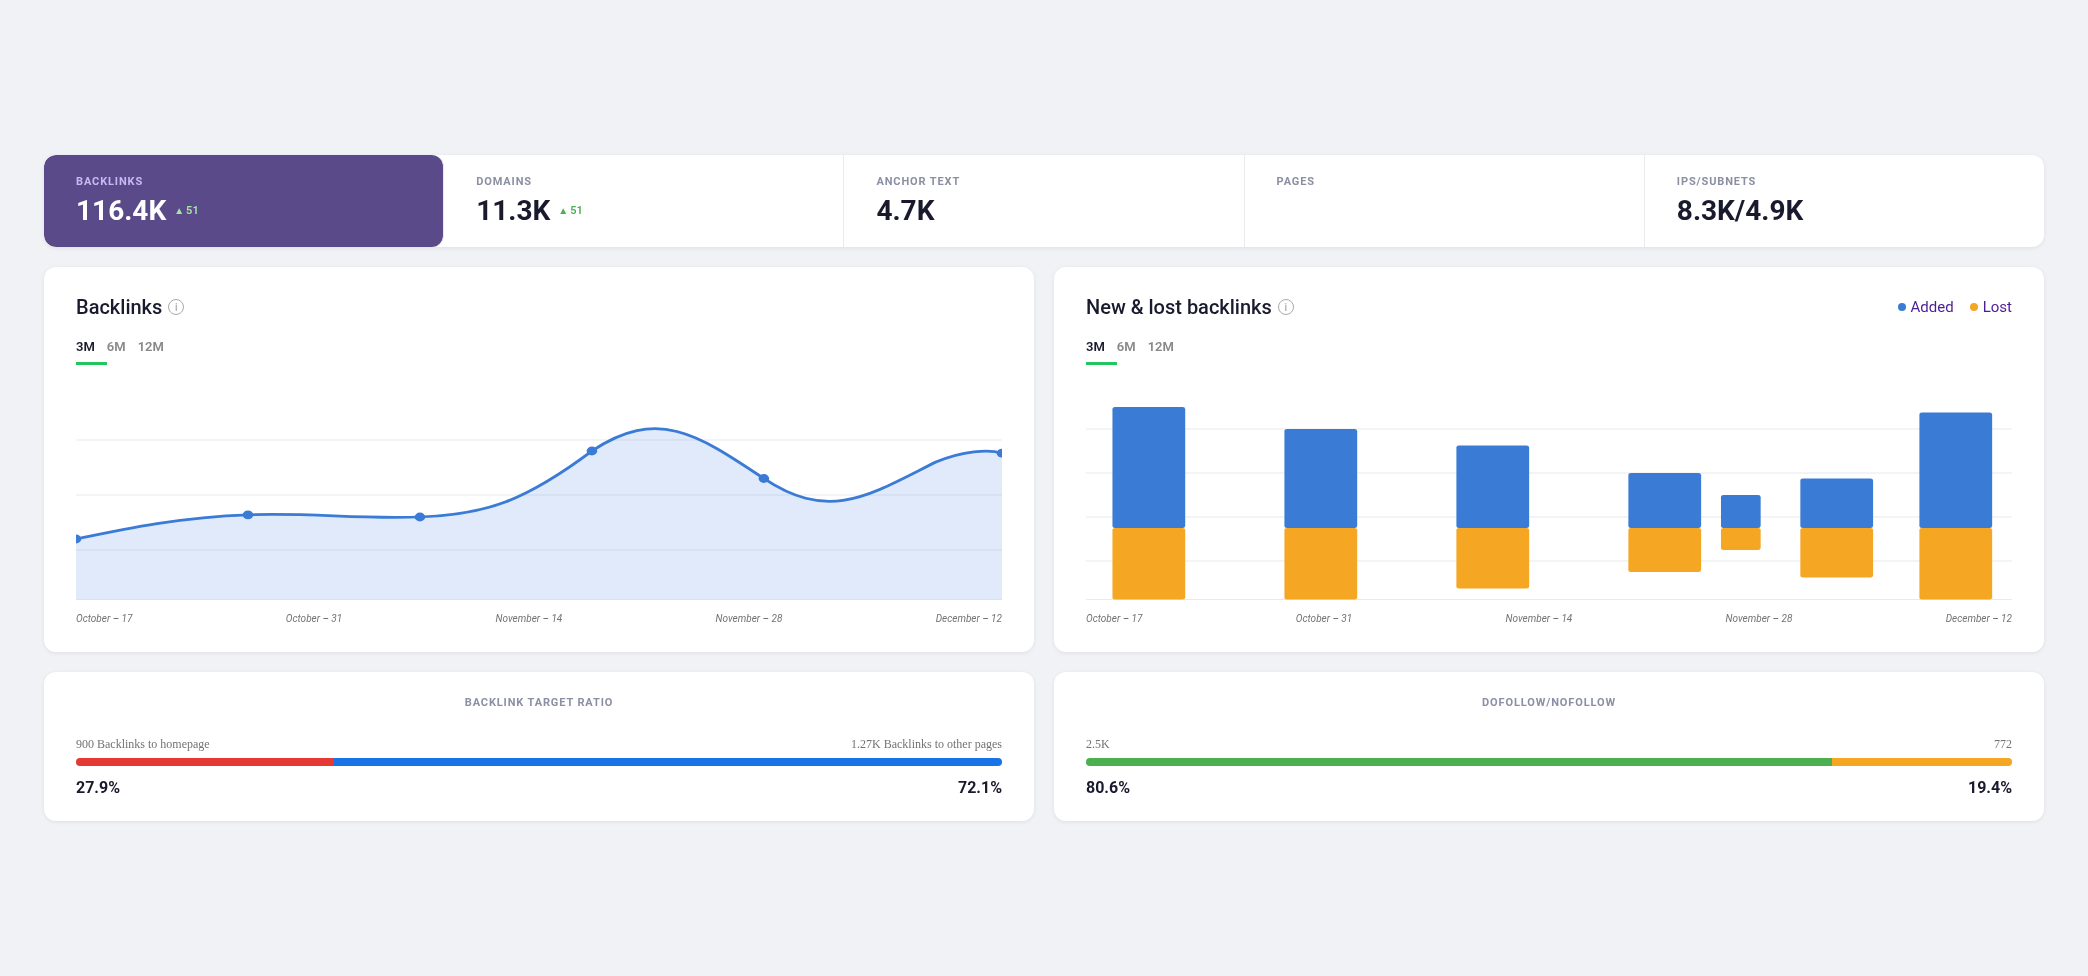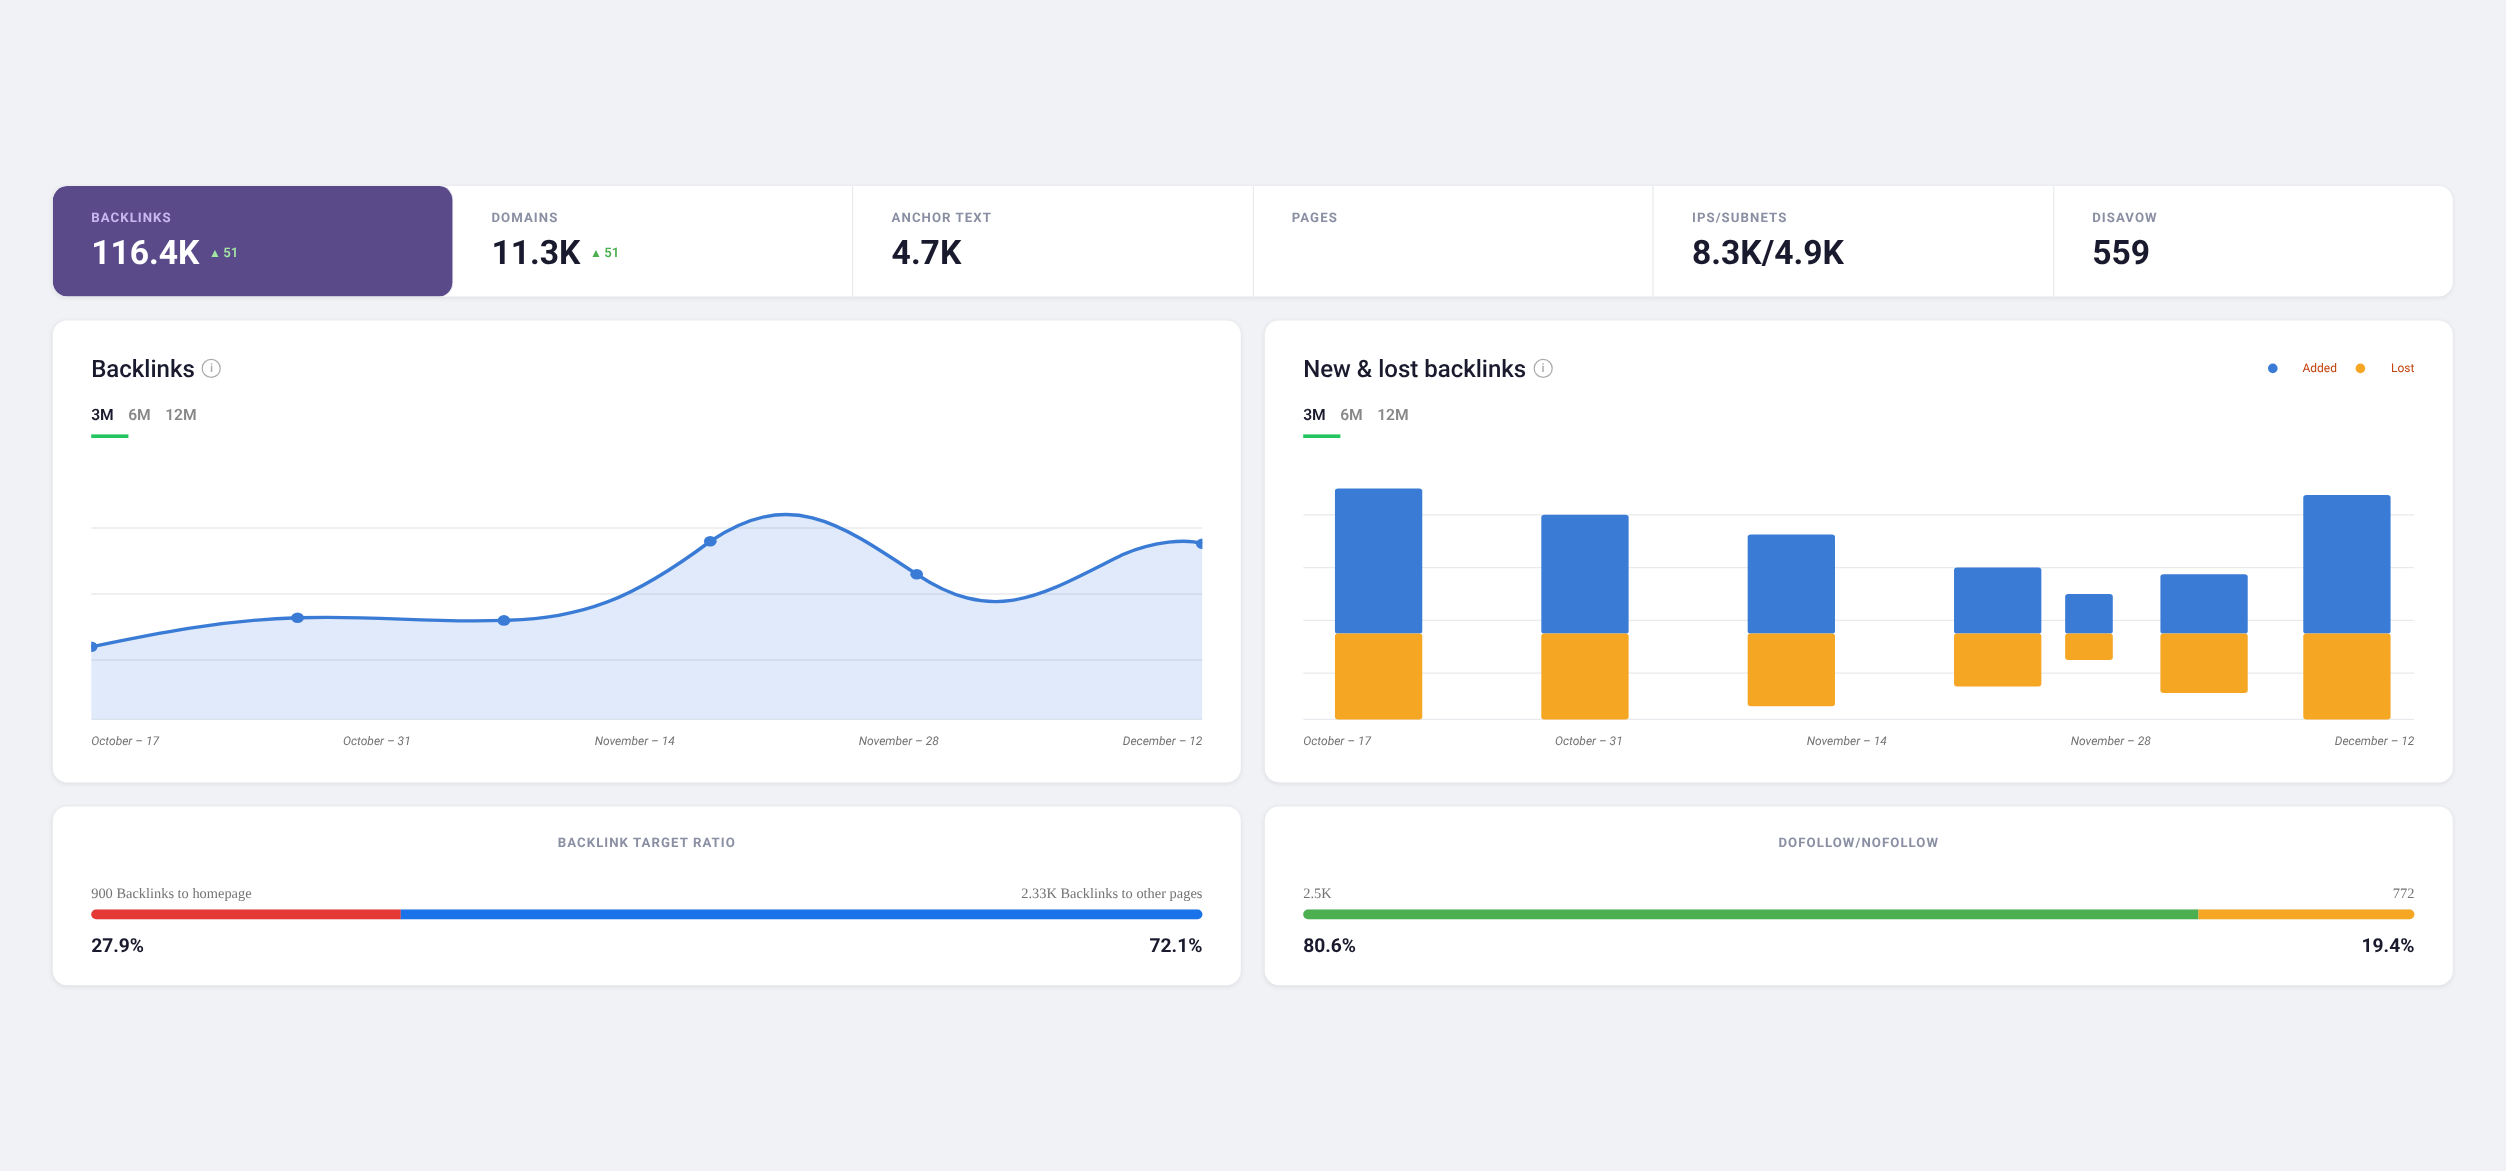--- a/index.html
+++ b/index.html
@@ -106,23 +106,23 @@
       cursor: pointer;
     }
     .legend {
       display: flex;
       gap: 16px;
       align-items: center;
     }
     .legend-item {
       display: flex;
       align-items: center;
-      gap: 21px;
-      font-size: 10px;
-      color: #c2410c;
+      gap: 5px;
+      font-size: 15px;
+      color: #4c1d95;
     }
     .legend-dot {
       width: 8px;
       height: 8px;
       border-radius: 50%;
     }
     .time-tabs {
       display: flex;
       gap: 0;
       margin-bottom: 20px;
@@ -251,27 +251,20 @@
         
       </div>
     </div>
       <div class="stat-item">
       <div class="stat-label">PAGES</div>
     </div>
       <div class="stat-item">
       <div class="stat-label">IPS/SUBNETS</div>
       <div class="stat-value">
         8.3K/4.9K
-        
-      </div>
-    </div>
-      <div class="stat-item">
-      <div class="stat-label">DISAVOW</div>
-      <div class="stat-value">
-        559
         
       </div>
     </div>
     </div>
 
   <div class="charts-row">
 
     <div class="chart-card">
       <div class="chart-header">
         <div class="chart-title">
@@ -376,21 +369,21 @@
     </div>
 
   </div>
 
   <div class="bottom-row">
 
     <div class="ratio-card">
       <div class="ratio-title">BACKLINK TARGET RATIO</div>
       <div class="ratio-bar-labels">
         <span class="ratio-bar-label">900 Backlinks to homepage</span>
-        <span class="ratio-bar-label">2.33K Backlinks to other pages</span>
+        <span class="ratio-bar-label">1.27K Backlinks to other pages</span>
       </div>
       <div class="ratio-bar-track">
         <div class="ratio-bar-fill" style="width:27.9%; background:#e53935; border-radius:4px 0 0 4px;"></div>
         <div class="ratio-bar-fill" style="flex:1; background:#1a73e8; border-radius:0 4px 4px 0;"></div>
       </div>
       <div class="ratio-values">
         <span class="ratio-value">27.9%</span>
         <span class="ratio-value">72.1%</span>
       </div>
     </div>

